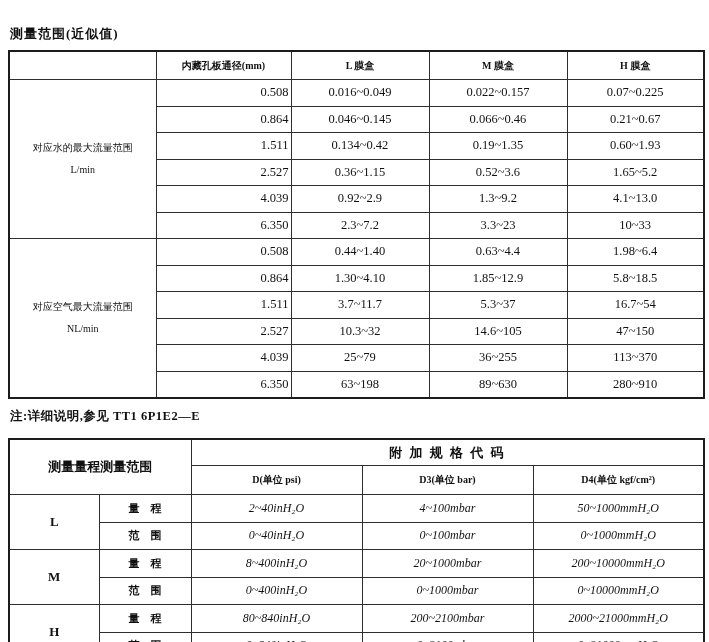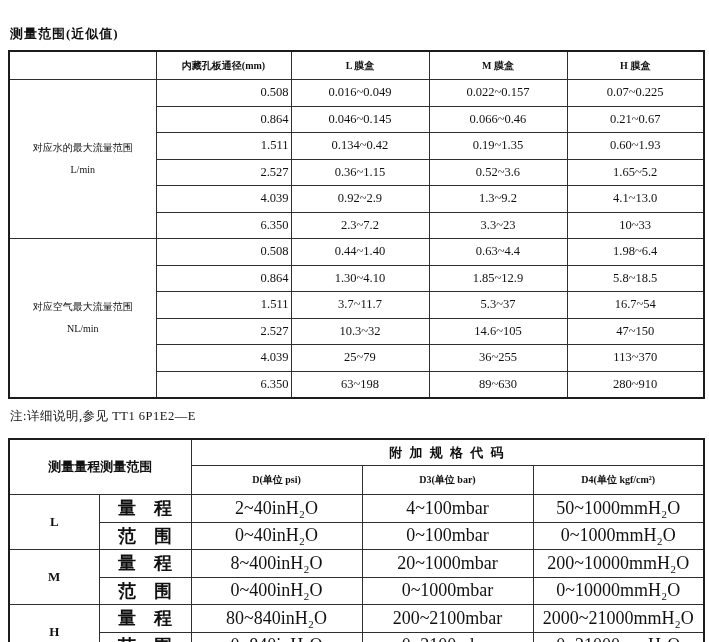--- a/index.html
+++ b/index.html
@@ -26,34 +26,34 @@
     border:1px solid #2e2e2e;
     text-align:center;vertical-align:middle;
     padding:0 2px;
     overflow:hidden;white-space:nowrap;
   }
   .t1 td.hd{height:27px;font-weight:bold;font-size:10px;}
   .t1 td.val{height:25.5px;font-size:12.5px;}
   .t1 td.bore{height:25.5px;font-size:12.5px;text-align:right;}
   .t1 td.glabel{font-weight:normal;font-size:10px;line-height:22px;margin-left:15px;}
   .note{
-    font-size:12.5px;font-weight:normal;letter-spacing:0.5px;
+    font-size:12.5px;font-weight:bold;letter-spacing:0.5px;
     margin:9px 0 13px 2px;
   }
   .t2-title{
     text-align:center;font-weight:bold;font-size:14px;
     letter-spacing:2px;width:695px;
     margin:0 0 7px 0;
   }
   .t2 td.hd-group{height:25px;font-weight:bold;font-size:13px;letter-spacing:2px;}
   .t2 td.hd-left{font-weight:bold;font-size:13px;margin-left:40px;}
   .t2 td.hd-col{height:28px;font-weight:bold;font-size:10px;}
   .t2 td.rowlabel{font-weight:bold;font-size:13px;}
-  .t2 td.typelabel{height:26.5px;font-weight:bold;font-size:18px;text-align:center;}
-  .t2 td.val{height:26.5px;font-size:18px;}
+  .t2 td.typelabel{height:26.5px;font-weight:bold;font-size:11px;text-align:center;}
+  .t2 td.val{height:26.5px;font-size:12px;font-style:italic;}
 </style>
 </head>
 <body>
 
 <div class="page">
 
   <div class="doc-title">测量范围(近似值)</div>
 
   <table class="t1">
     <colgroup>

